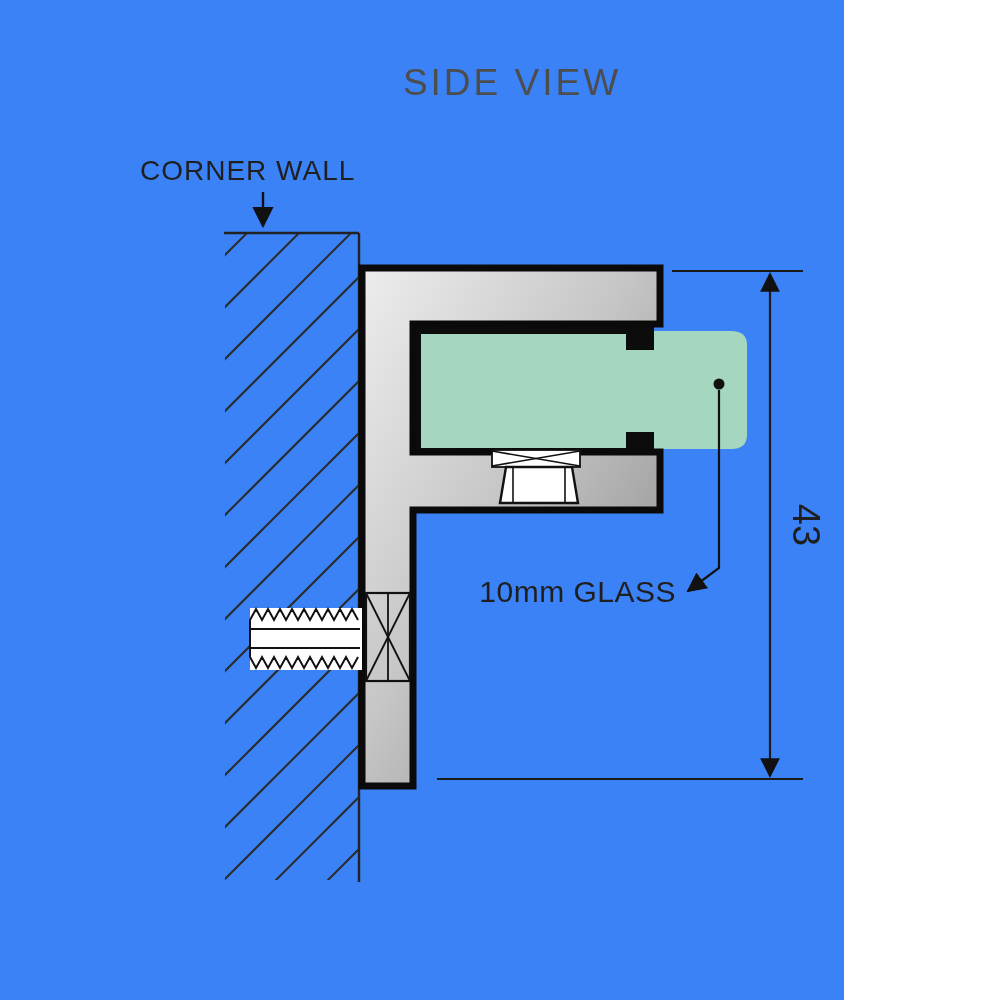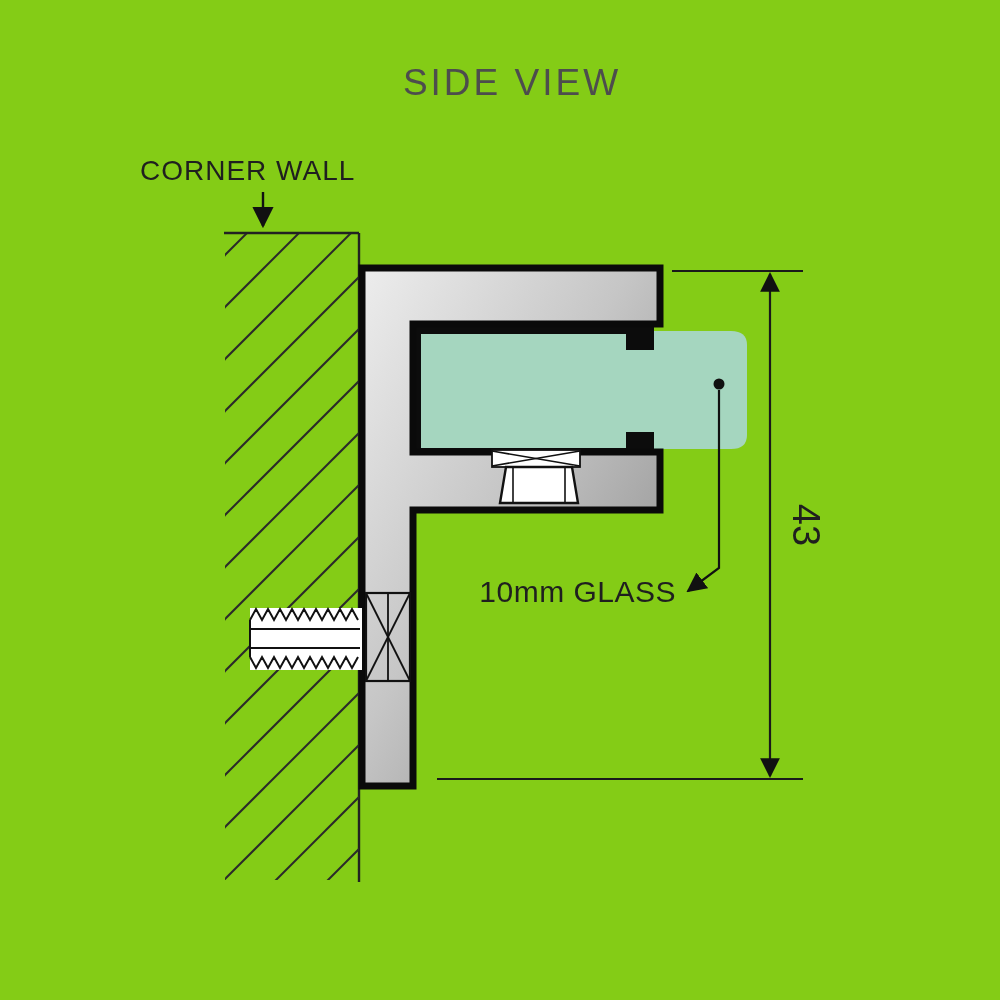--- a/index.html
+++ b/index.html
@@ -1,16 +1,16 @@
 <!DOCTYPE html>
 <html><head>
 <meta charset="utf-8">
 <style>
   html,body{margin:0;padding:0;background:#ffffff;}
-  .stage{width:1000px;height:1000px;position:relative;background:#84cc16;overflow:hidden;
+  .stage{width:844px;height:1000px;position:relative;background:#3b82f6;overflow:hidden;
          font-family:"Liberation Sans", sans-serif;}
   svg{display:block;}
   text{font-family:"Liberation Sans", sans-serif;}
 </style>
 </head>
 <body>
 
 <div class="stage">
 <svg width="1000" height="1000" viewBox="0 0 1000 1000">
 

